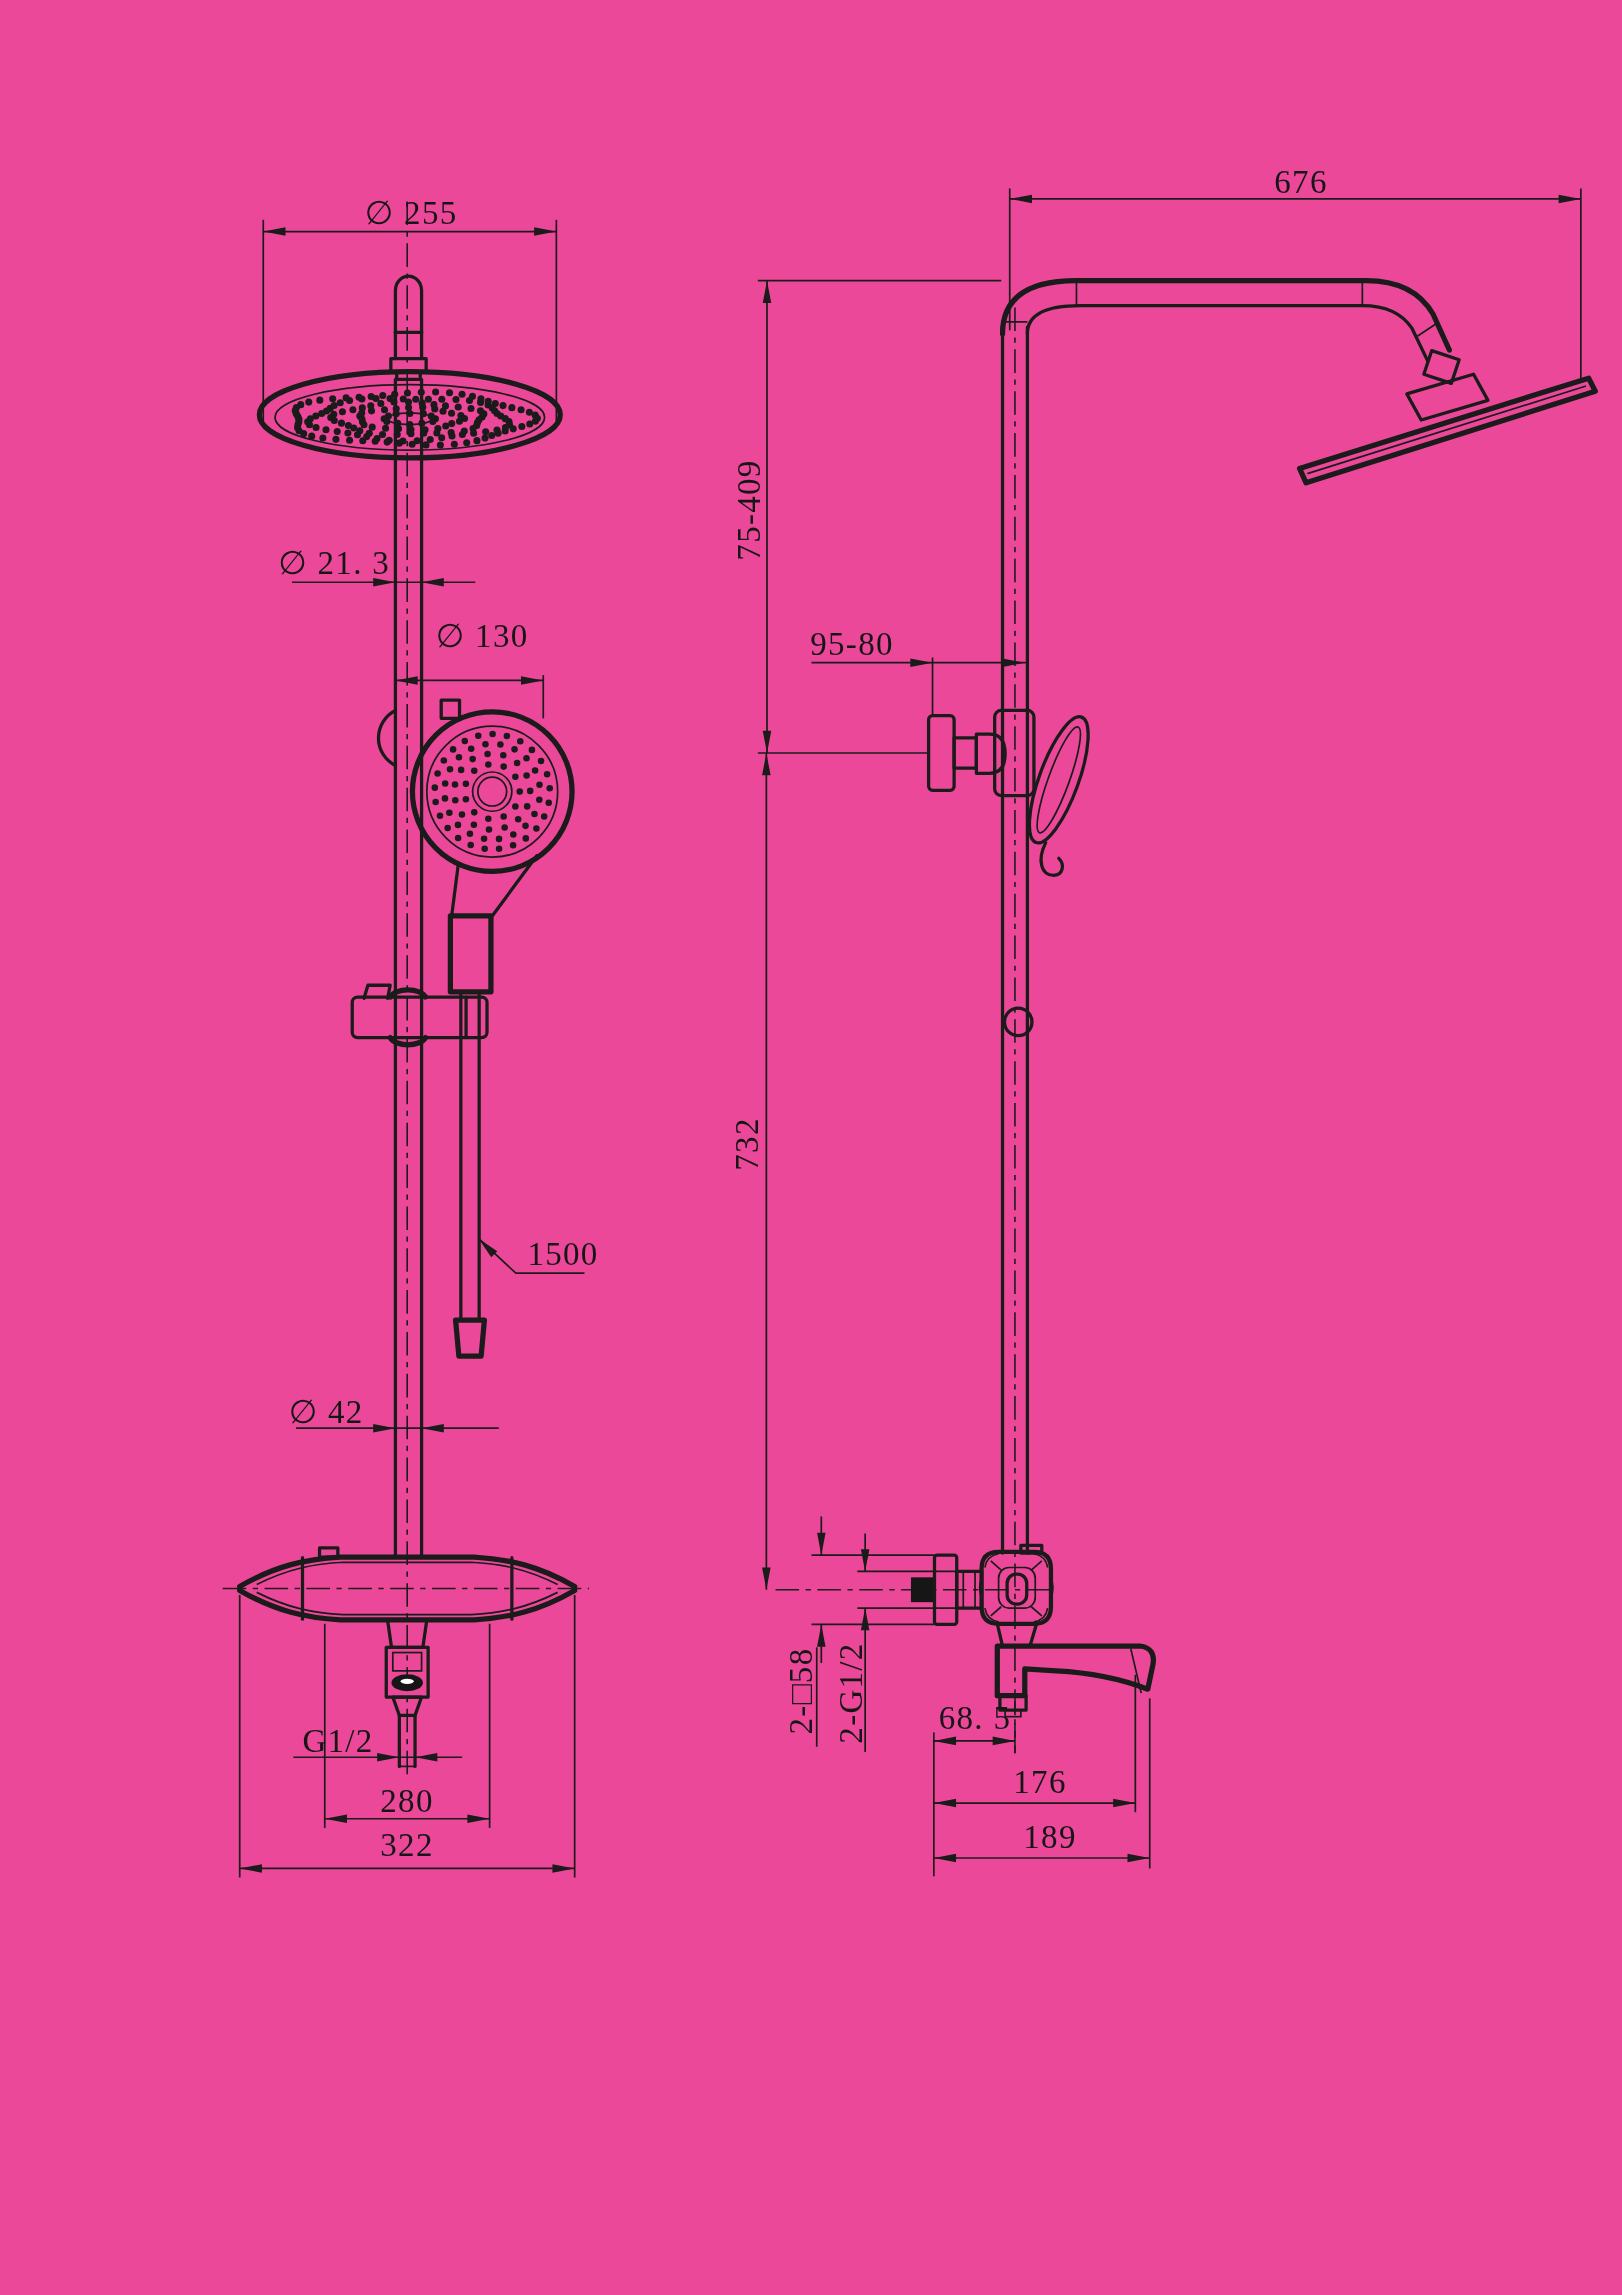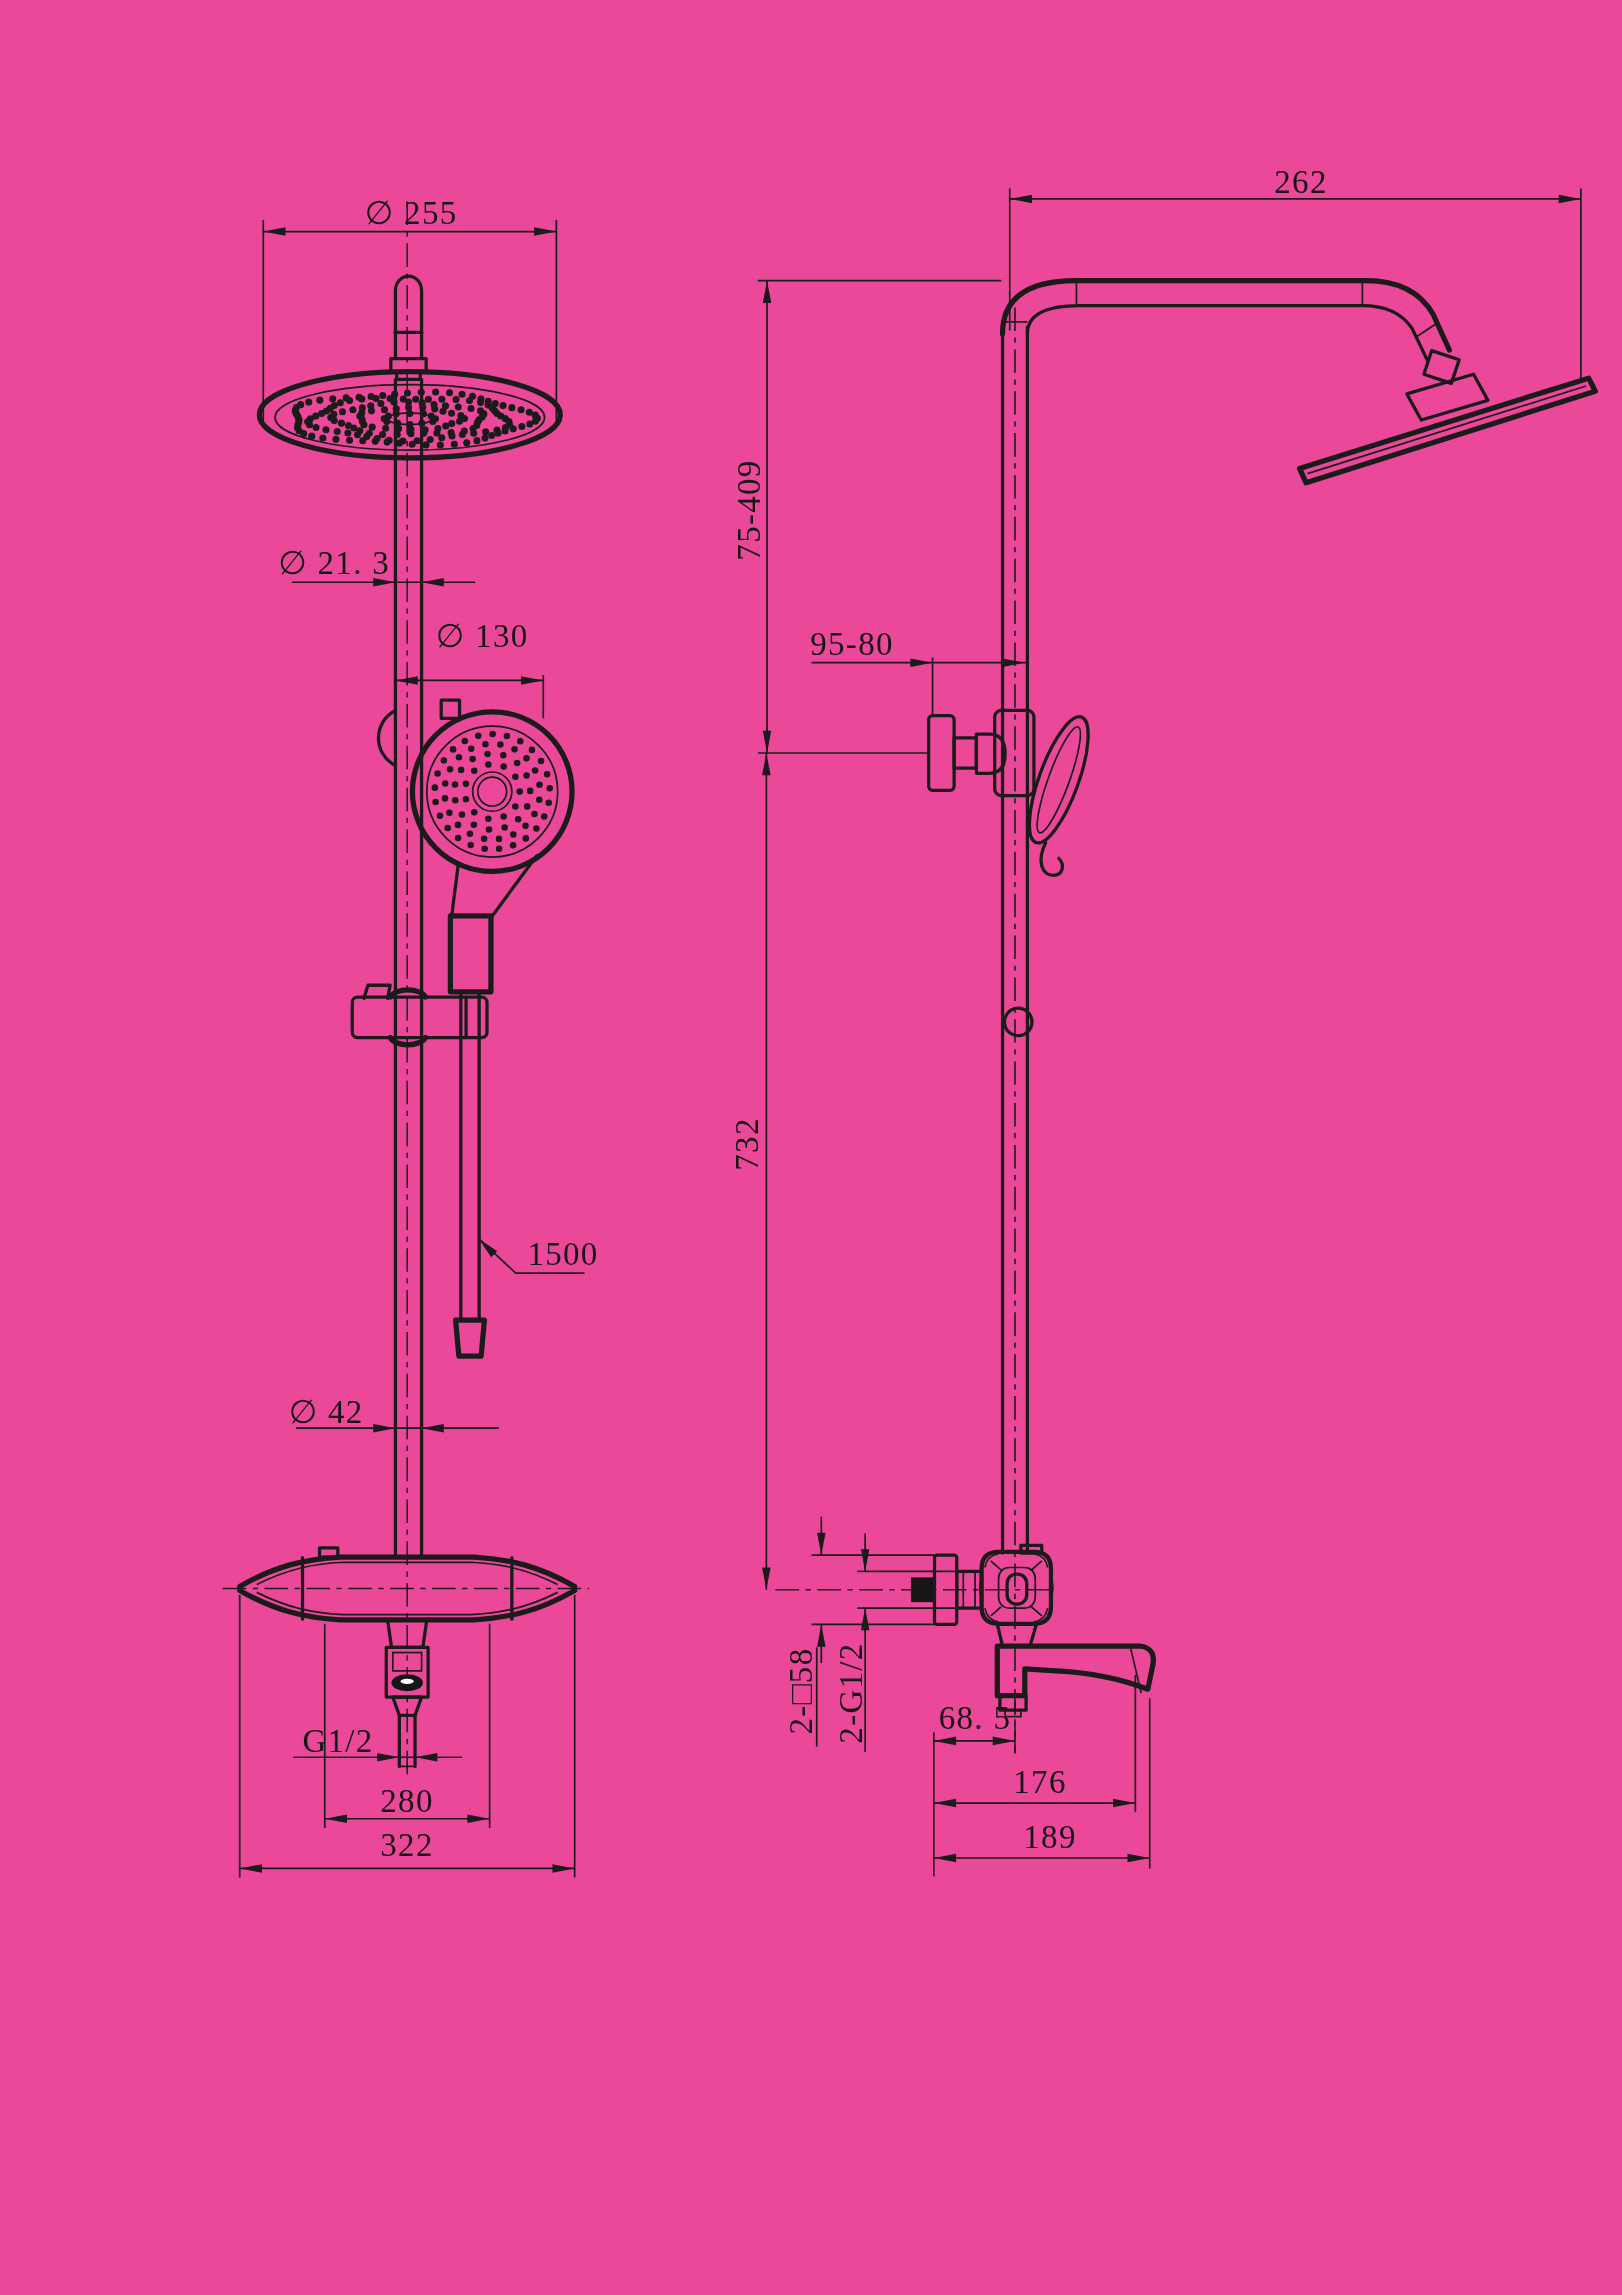--- a/index.html
+++ b/index.html
@@ -538,21 +538,21 @@
 
 <div class="lbl" style="left:411px;top:213px;">∅ 255</div>
 <div class="lbl" style="left:334px;top:563px;">∅ 21. 3</div>
 <div class="lbl" style="left:482px;top:636px;">∅ 130</div>
 <div class="lbl" style="left:551px;top:1254px;margin-left:12px;">1500</div>
 <div class="lbl" style="left:326px;top:1412px;">∅ 42</div>
 <div class="lbl" style="left:338px;top:1741px;">G1/2</div>
 <div class="lbl" style="left:407px;top:1801px;">280</div>
 <div class="lbl" style="left:407px;top:1845px;">322</div>
 
-<div class="lbl" style="left:1301px;top:182px;">262</div>
+<div class="lbl" style="left:1301px;top:182px;">676</div>
 <div class="lbl rot" style="left:749px;top:510px;">75-409</div>
 <div class="lbl" style="left:852px;top:644px;">95-80</div>
 <div class="lbl rot" style="left:747px;top:1144px;">732</div>
 <div class="lbl rot" style="left:801px;top:1691px;">2-□58</div>
 <div class="lbl rot" style="left:851px;top:1693px;">2-G1/2</div>
 <div class="lbl" style="left:975px;top:1718px;">68. 5</div>
 <div class="lbl" style="left:1040px;top:1782px;">176</div>
 <div class="lbl" style="left:1050px;top:1837px;">189</div>
 
 </div>

